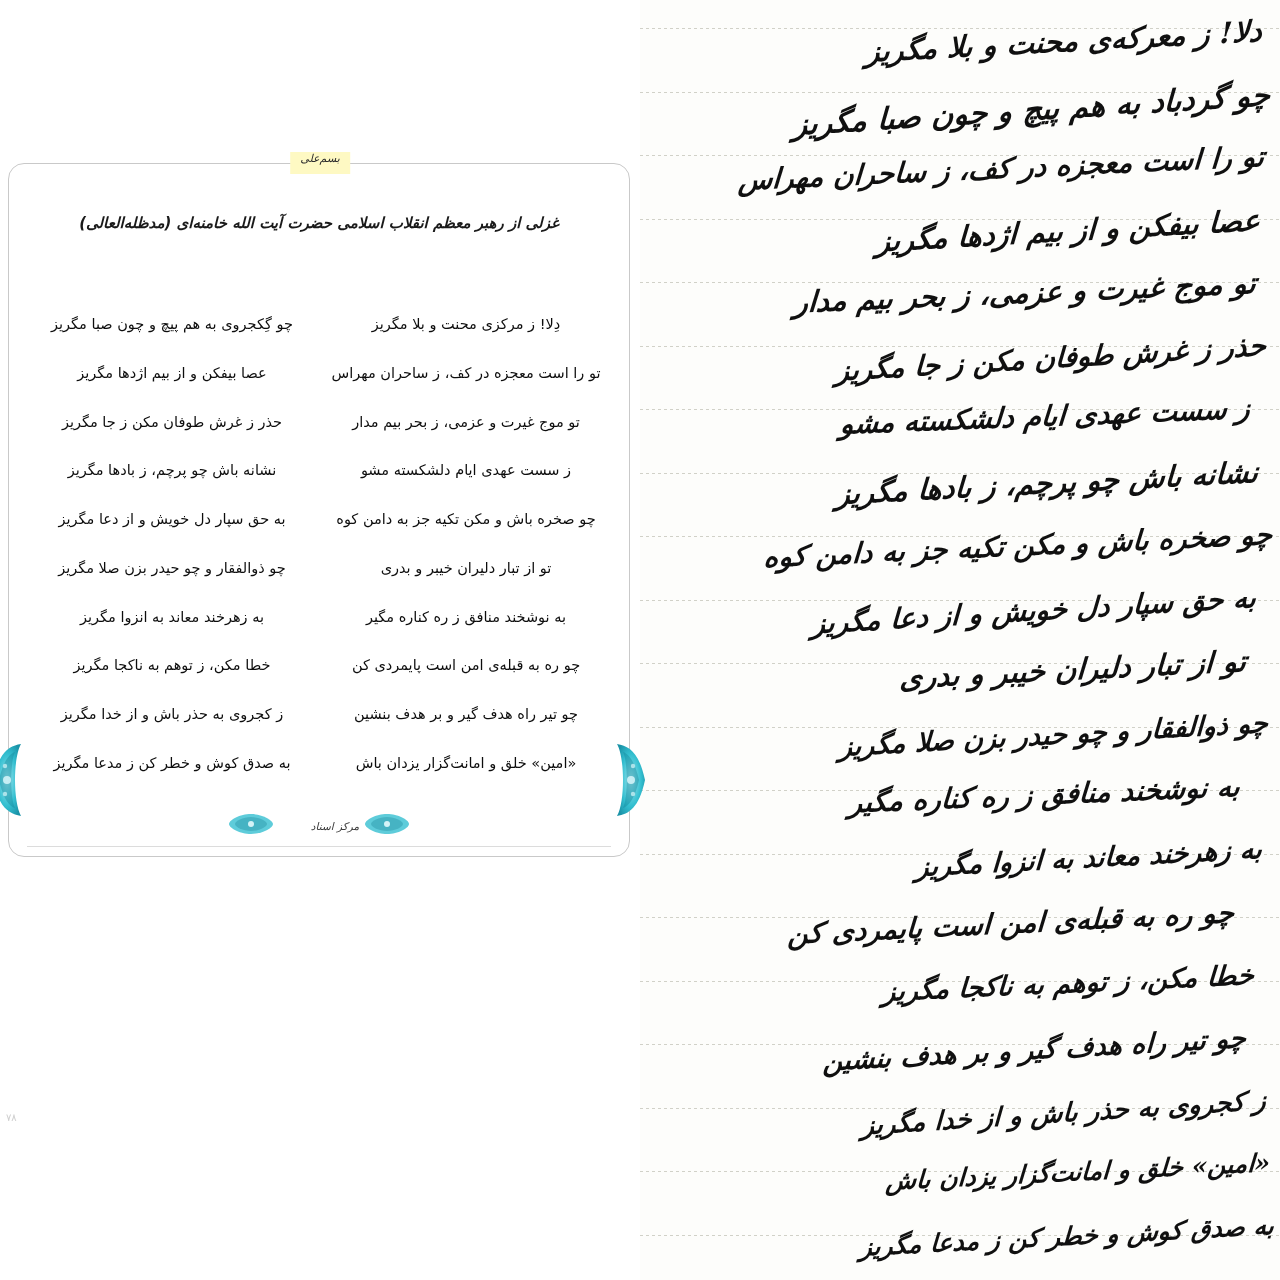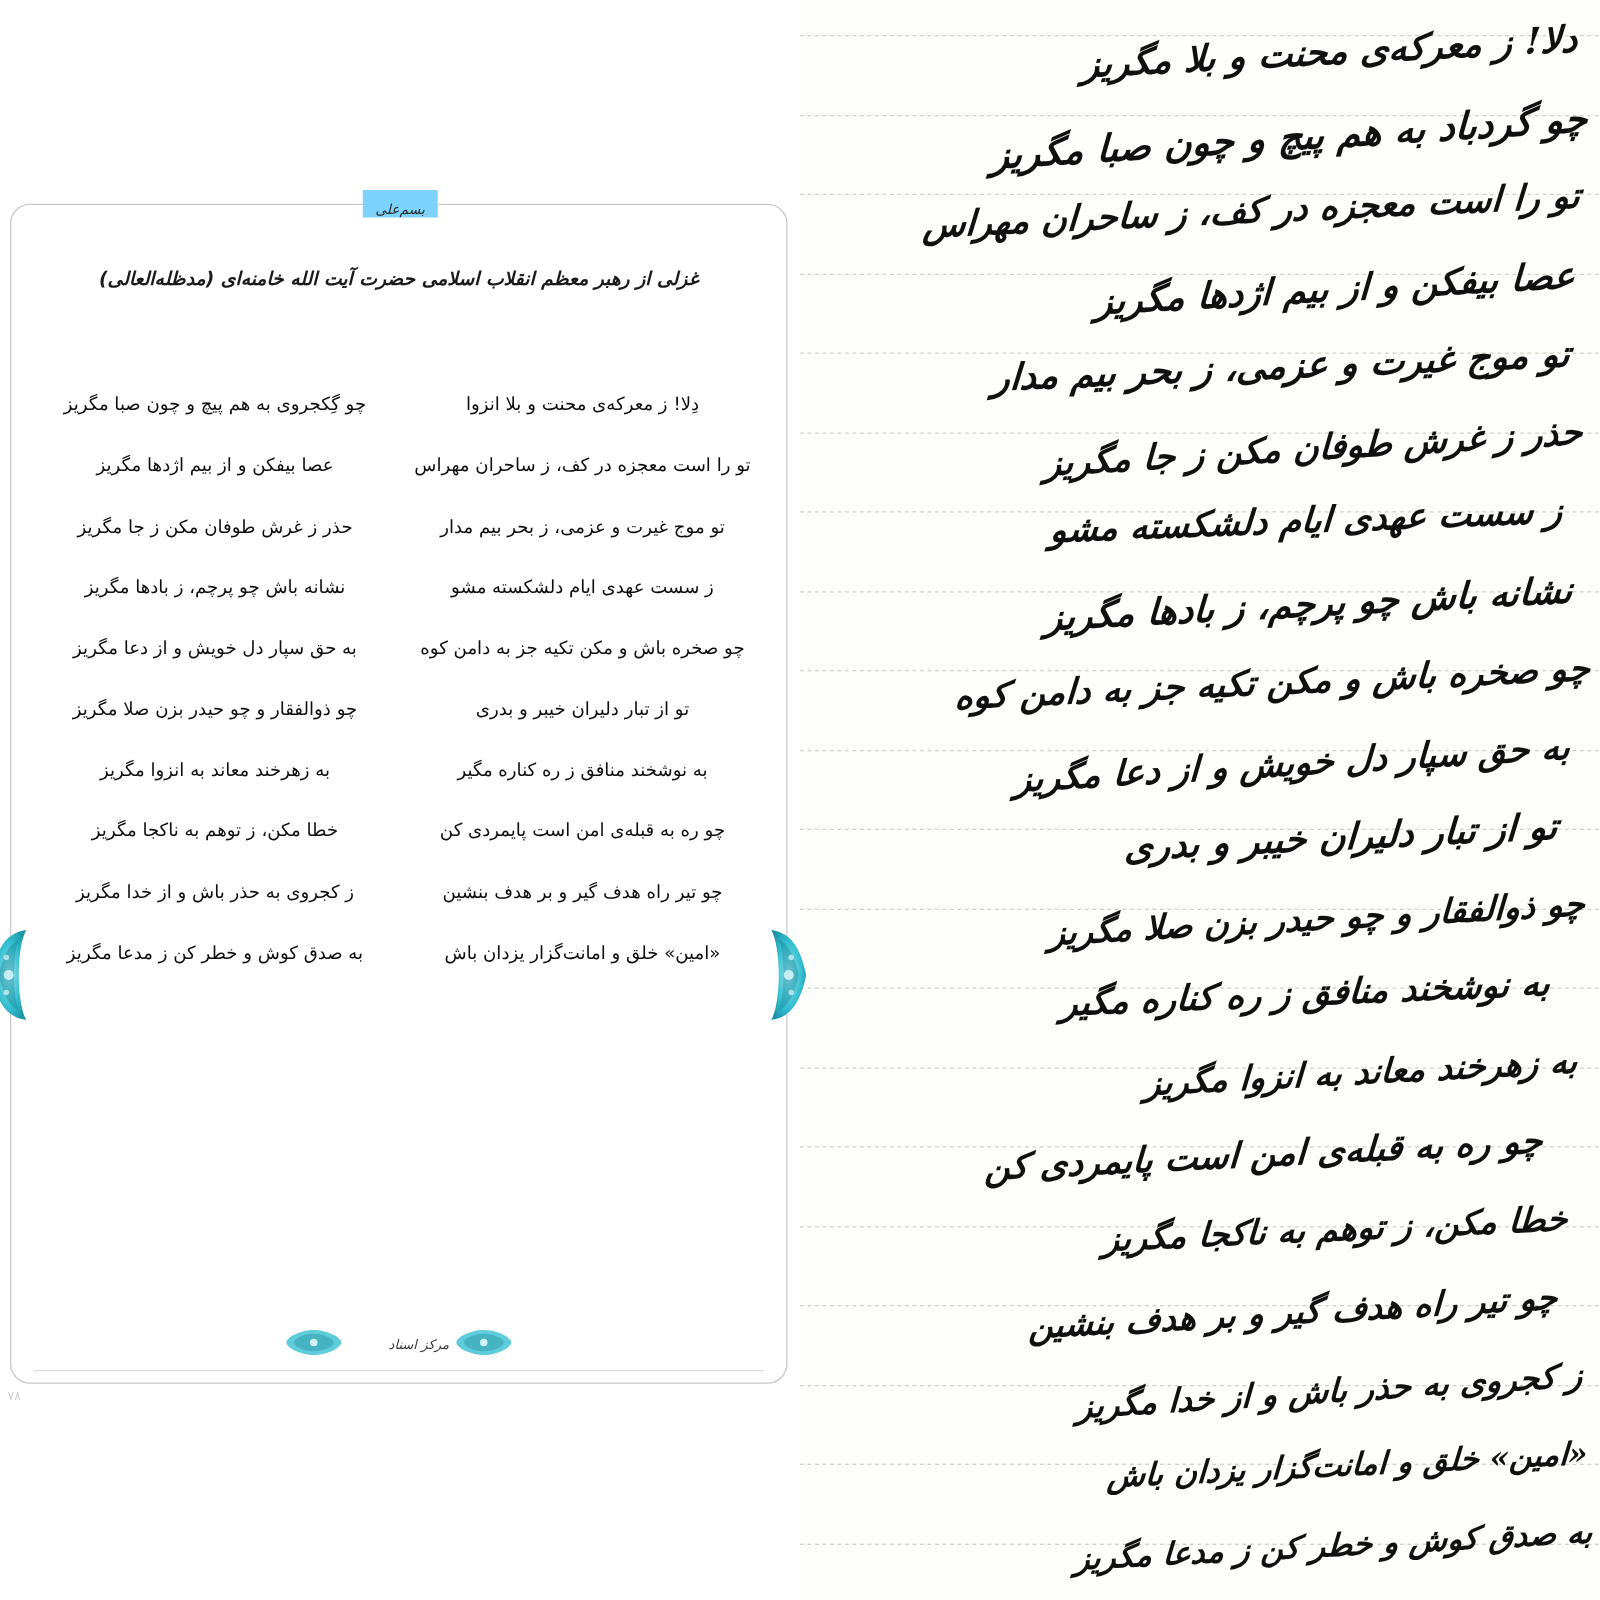--- a/index.html
+++ b/index.html
@@ -7,31 +7,31 @@
     width:1280px;height:1280px;overflow:hidden;
     background:#ffffff;
     font-family:"DejaVu Sans","Liberation Sans",sans-serif;
   }
   .page{position:relative;width:1280px;height:1280px;display:flex;}
 
   
   .left-pane{position:relative;width:640px;height:1280px;background:#ffffff;flex:0 0 640px;}
 
   .card{
-    position:absolute;left:8px;top:163px;width:622px;height:944px;
+    position:absolute;left:8px;top:163px;width:622px;height:694px;
     background:#ffffff;
     border:1px solid #c9c9c9;
     border-radius:16px;
     box-sizing:border-box;
   }
   
   .tab-notch{
     position:absolute;left:50%;transform:translateX(-50%);
-    top:152px;background:#7dd3fc;padding:0 10px;height:22px;
-    display:flex;align-items:flex-end;justify-content:center;z-index:4;
+    top:152px;background:#fef9c3;padding:0 10px;height:22px;
+    display:flex;align-items:flex-start;justify-content:center;z-index:4;
   }
   .tab-label{
     font-size:11px;color:#2b2b2b;direction:rtl;white-space:nowrap;
     font-family:"DejaVu Sans","Liberation Sans",sans-serif;
     font-style:italic;letter-spacing:.3px;
   }
 
   
   .card-title{
     position:absolute;top:48px;left:0;right:0;text-align:center;
@@ -110,21 +110,21 @@
 <div class="page">
 
   <div class="left-pane">
 
     <div class="card">
 
       <div class="card-title">غزلی از رهبر معظم انقلاب اسلامی حضرت آیت الله خامنه‌ای (مدظله‌العالی)</div>
 
       <div class="verses">
           <div class="couplet">
-            <div class="hemistich first">دِلا! ز معرکه‌ی محنت و بلا انزوا</div>
+            <div class="hemistich first">دِلا! ز مرکز‌ی محنت و بلا مگریز</div>
             <div class="hemistich second">چو گِکجروی به هم پیچ و چون صبا مگریز</div>
           </div>
           <div class="couplet">
             <div class="hemistich first">تو را است معجزه در کف، ز ساحران مهراس</div>
             <div class="hemistich second">عصا بیفکن و از بیم اژدها مگریز</div>
           </div>
           <div class="couplet">
             <div class="hemistich first">تو موج غیرت و عزمی، ز بحر بیم مدار</div>
             <div class="hemistich second">حذر ز غرش طوفان مکن ز جا مگریز</div>
           </div>

